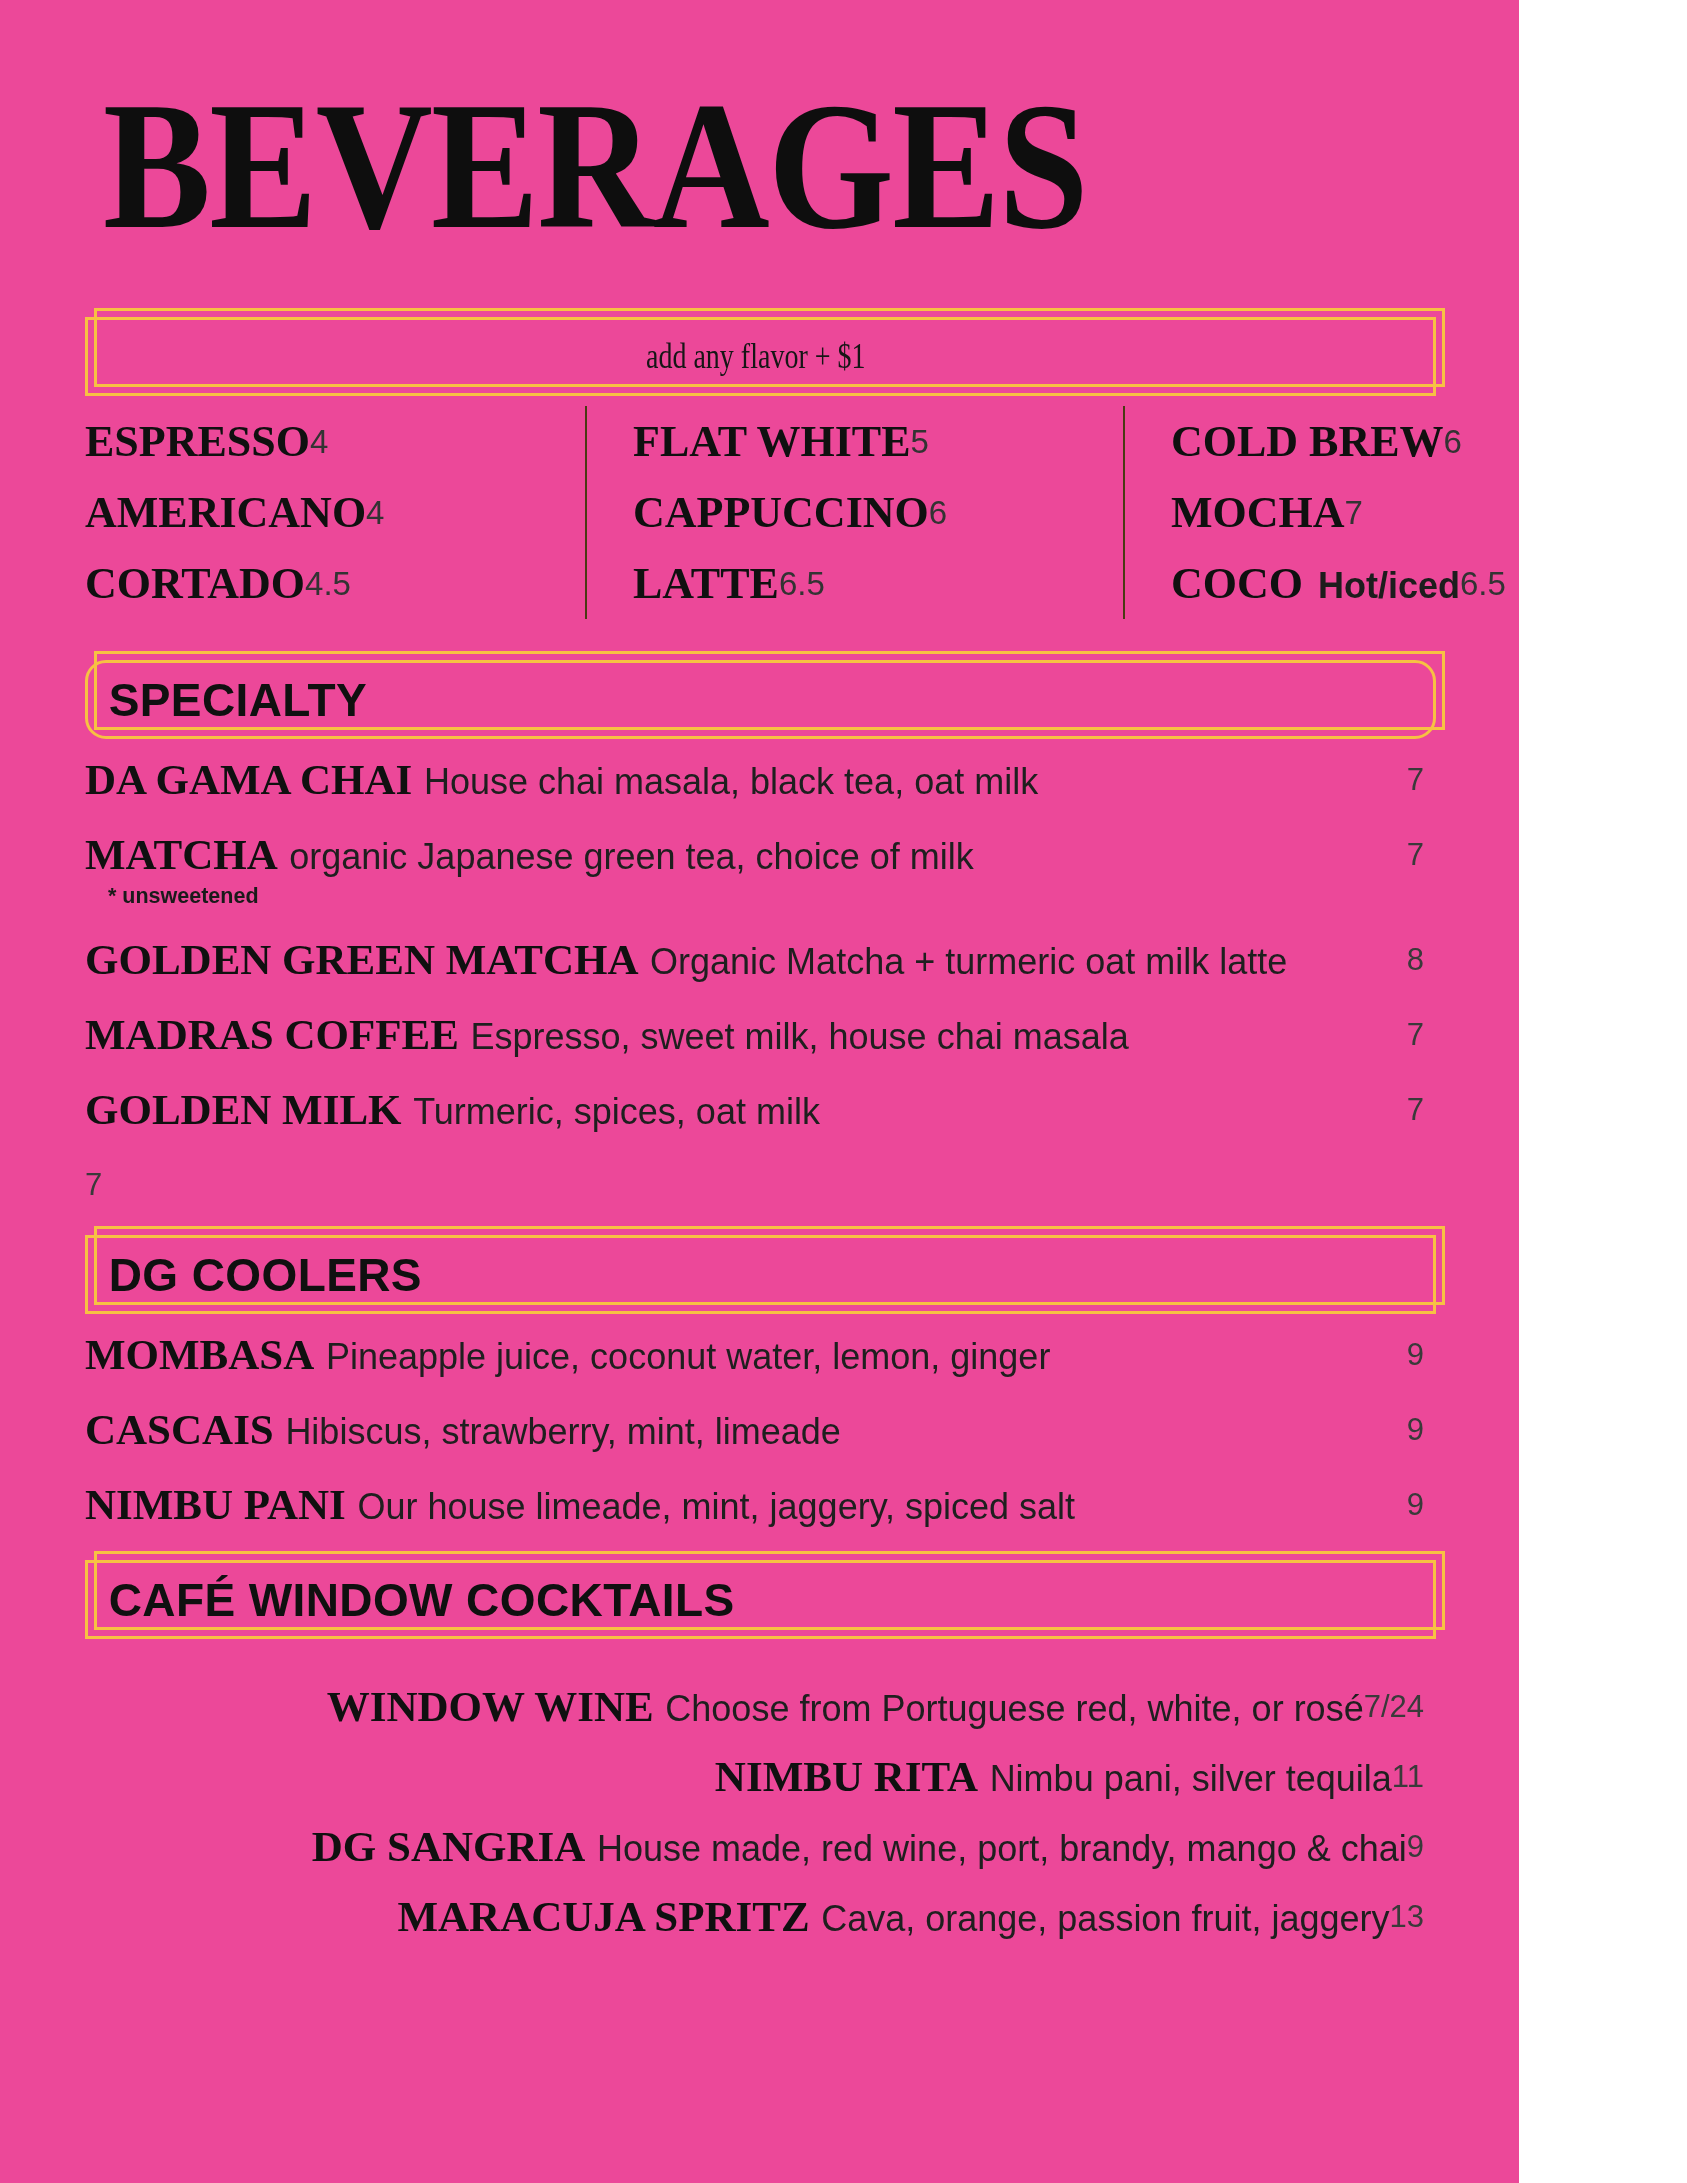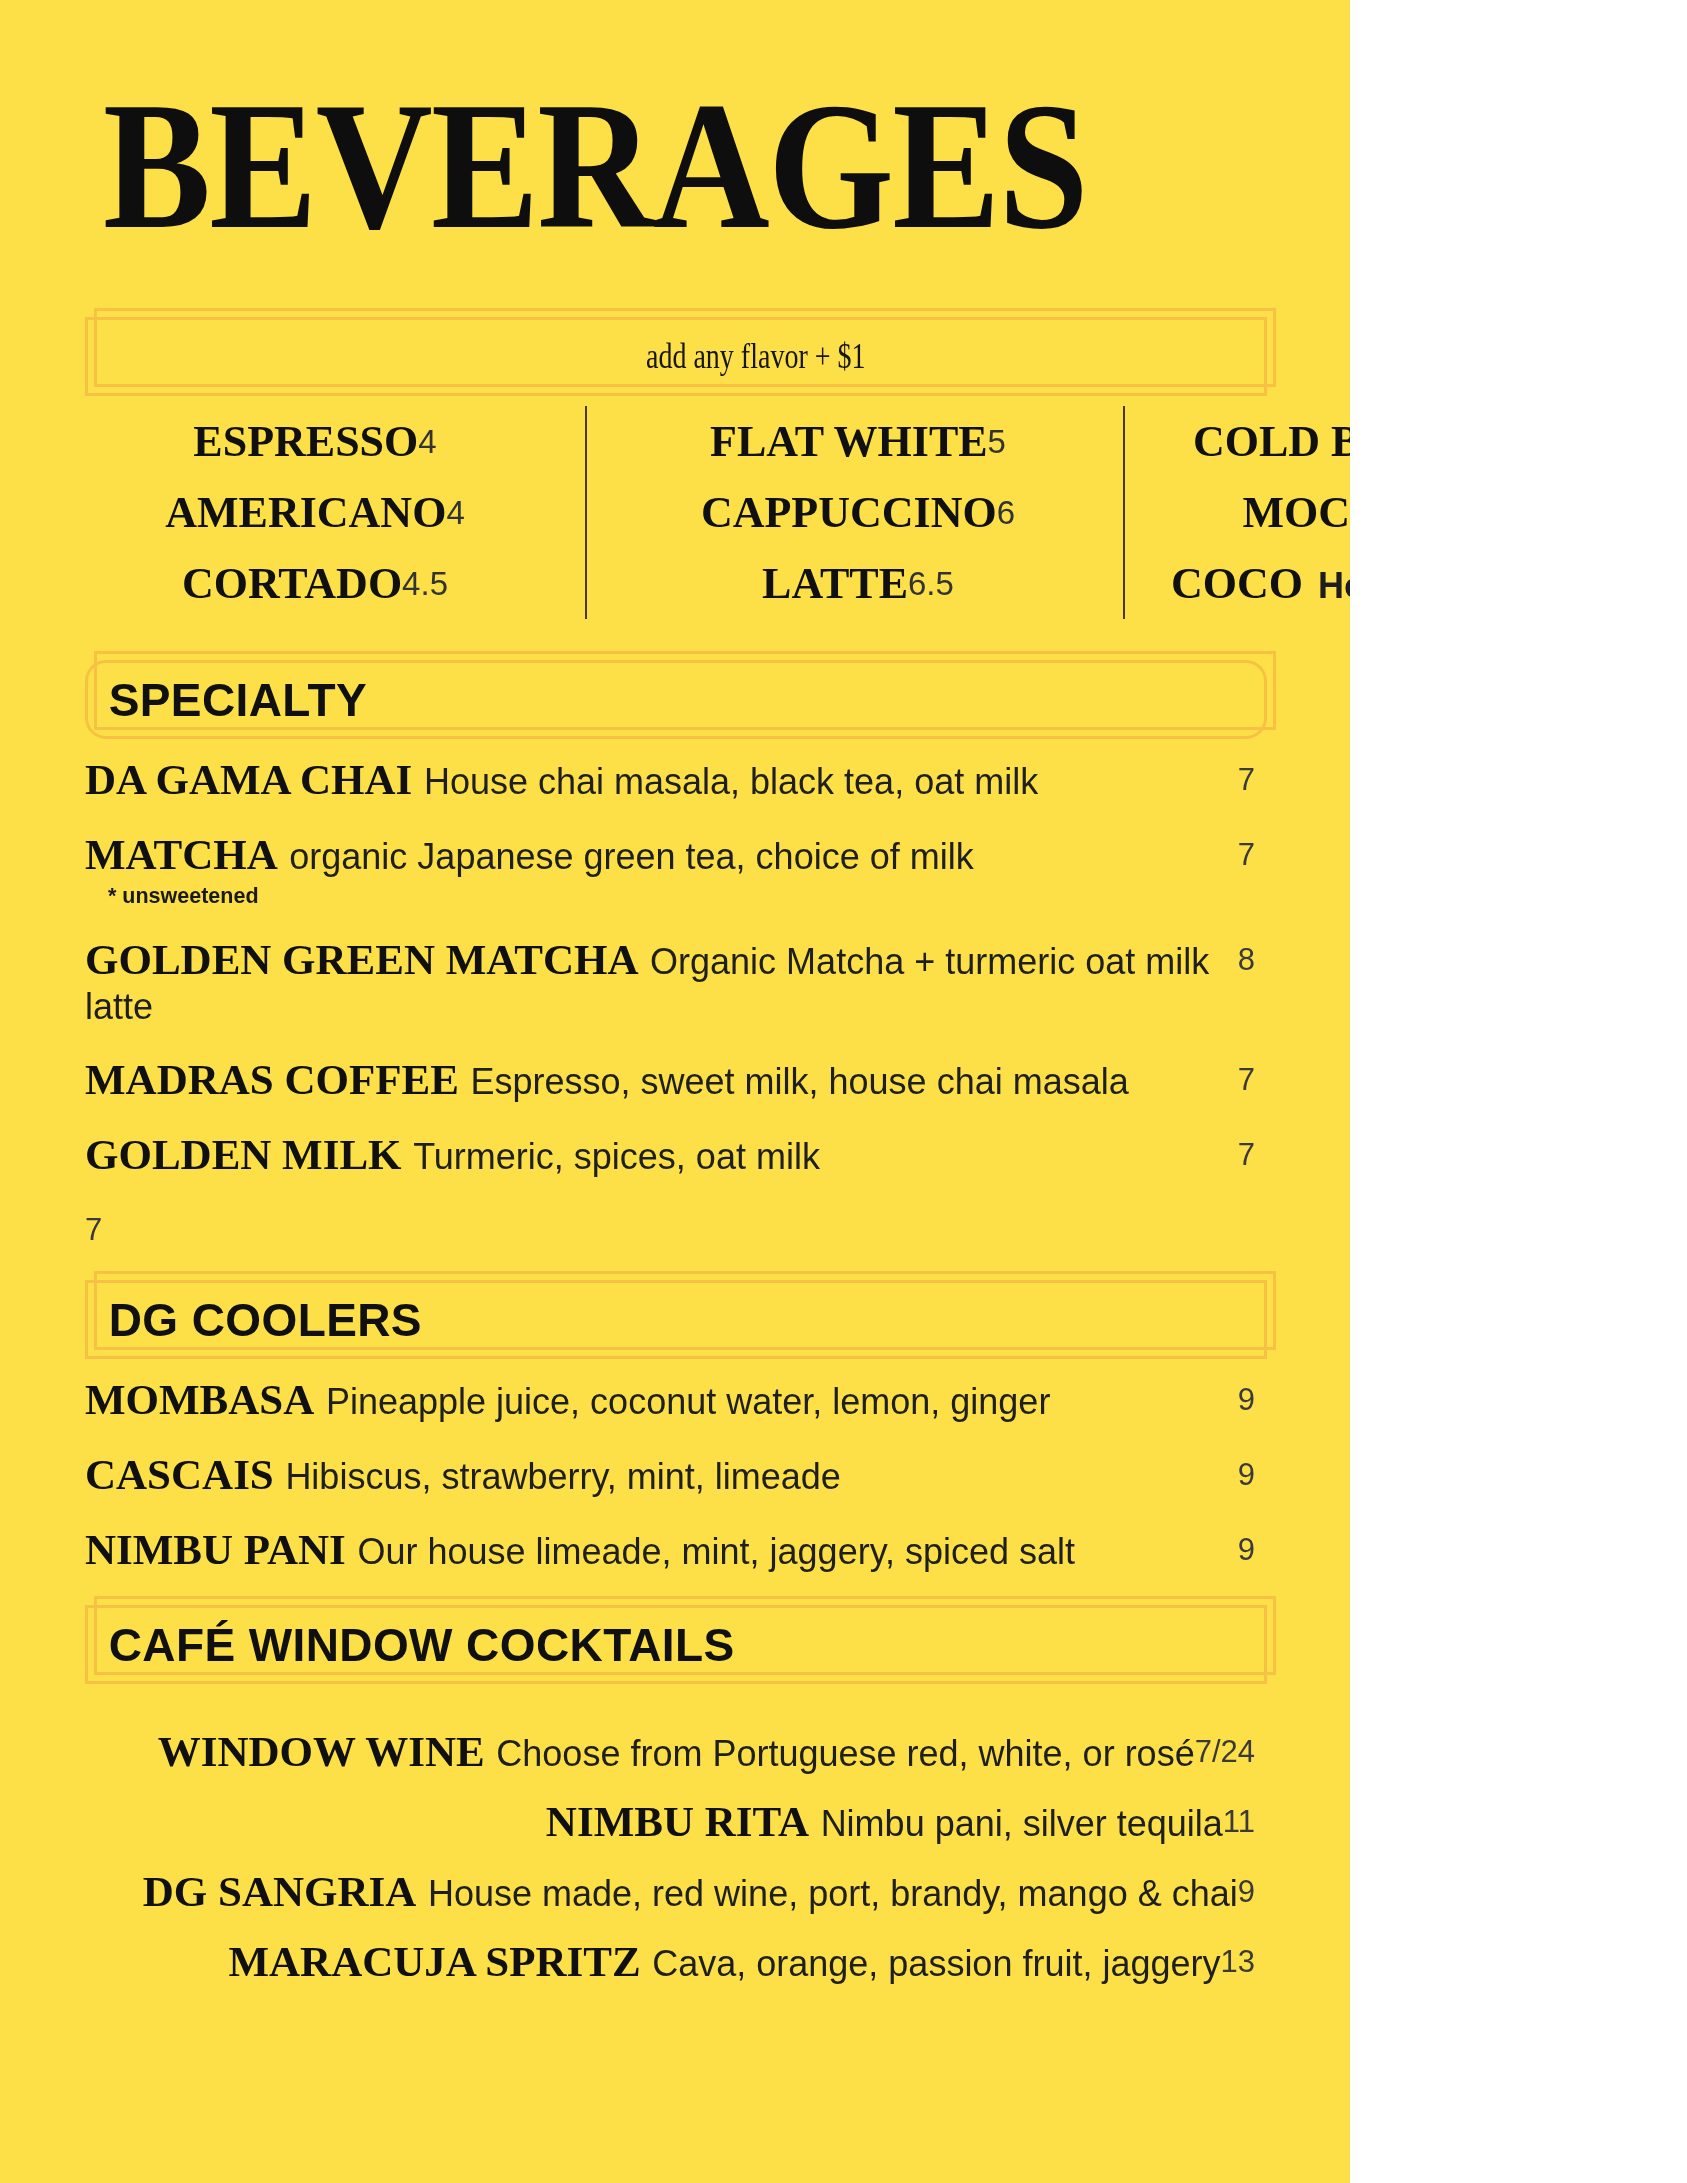--- a/index.html
+++ b/index.html
@@ -4,24 +4,24 @@
 <style>
   :root{
     --accent:#F7C143;
     --divider:#4A3A14;
   }
   *{box-sizing:border-box;margin:0;padding:0;}
   html,body{background:#ffffff;}
   body{font-family:"Liberation Sans",sans-serif;color:#111;}
   .page{
     position:relative;
-    width:1350px;height:2183px;
+    width:1519px;height:2183px;
     padding:0 95px 0 85px;
     overflow:hidden;
-    background:#fde047;
+    background:#ec4899;
   }
   
   .page-title{
     margin:95px 0 0 18px;
     font-family:"Liberation Serif",serif;
     font-weight:bold;
     font-size:162px;
     line-height:1;
     letter-spacing:-1.7px;
     color:#0e0e0e;
@@ -75,21 +75,21 @@
     margin-top:10px;
   }
   .coffee-col{padding-right:40px;}
   .coffee-col + .coffee-col{
     border-left:2.5px solid var(--divider);
     padding-left:46px;
   }
   .coffee-item{
     height:71px;
     display:flex;
-    justify-content:center;
+    justify-content:flex-start;
     align-items:center;
   }
   .name{
     font-family:"Liberation Serif",serif;
     font-weight:bold;
     font-size:44px;
     color:#101010;
     letter-spacing:0;
     white-space:nowrap;
   }

